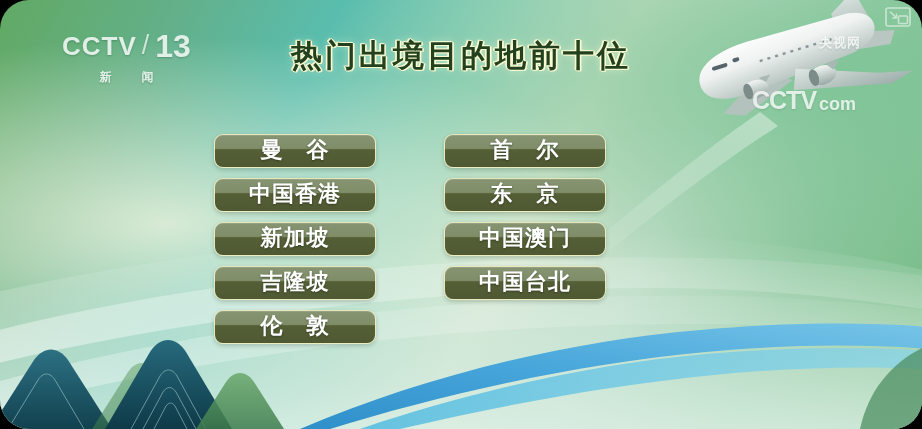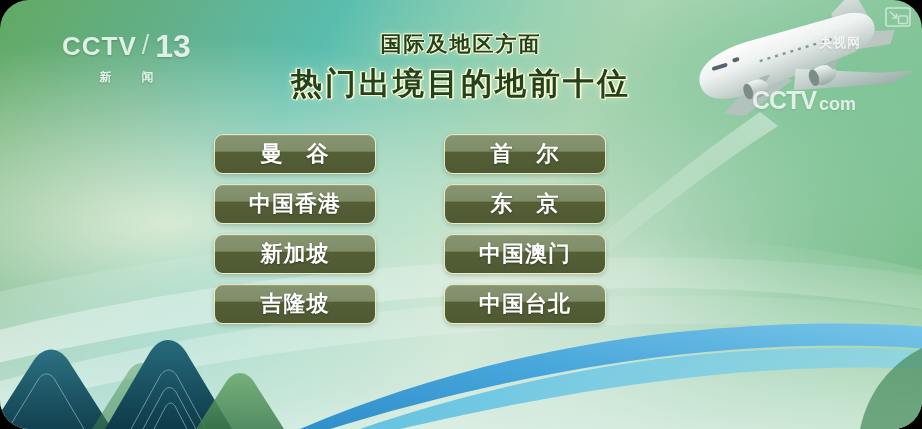--- a/index.html
+++ b/index.html
@@ -118,33 +118,33 @@
     position: absolute;
     left: 214px; top: 134px;
     width: 392px;
     display: grid;
     grid-template-columns: 162px 162px;
     column-gap: 68px;
     row-gap: 10px;
   }
   .pill {
     position: relative;
-    height: 40px;
+    height: 34px;
     border-radius: 9px;
     border: 1.5px solid rgba(244,243,198,0.92);
     background: linear-gradient(180deg,
         #879472 0%,
         #7f8d68 42%,
         #555f36 46%,
         #4e5933 100%);
     box-shadow:
       0 2px 4px rgba(30,50,30,0.22),
       inset 0 1px 0 rgba(255,255,255,0.12);
     display: flex;
-    align-items: center;
+    align-items: flex-start;
     justify-content: center;
     box-sizing: border-box;
   }
   .pill-label {
     color: #ffffff;
     font-size: 22px;
     font-weight: 700;
     letter-spacing: 1px;
     white-space: pre;
     text-shadow: 0 1px 2px rgba(25,40,20,0.55);
@@ -287,21 +287,20 @@
     </span>
   </div>
 
   <svg id="pip-icon" viewBox="0 0 26 20">
     <rect x="1" y="1" width="24" height="18" rx="2" fill="none" stroke="#ffffff" stroke-width="1.6"></rect>
     <rect x="13.5" y="9" width="9" height="7.5" rx="1" fill="none" stroke="#ffffff" stroke-width="1.6"></rect>
     <path d="M5.5,5 L11.5,11 M11.5,11 L11.5,7.2 M11.5,11 L7.8,11" fill="none" stroke="#ffffff" stroke-width="1.6" stroke-linecap="round"></path>
   </svg>
 
   <div id="title-block">
-    <div id="title-line1">国际及地区方面</div>
     <div id="title-line2">热门出境目的地前十位</div>
   </div>
 
   <div id="pill-grid">
     <div class="pill">
       <span class="pill-label">曼　谷</span>
     </div>
     <div class="pill">
       <span class="pill-label">首　尔</span>
     </div>
@@ -320,15 +319,18 @@
     <div class="pill">
       <span class="pill-label">中国澳门</span>
     </div>
     <div class="pill">
       <span class="pill-label">吉隆坡</span>
     </div>
 
     <div class="pill">
       <span class="pill-label">中国台北</span>
     </div>
+    <div class="pill">
+      <span class="pill-label">伦　敦</span>
+    </div>
   </div>
 
 </div>
 
 </body></html>

